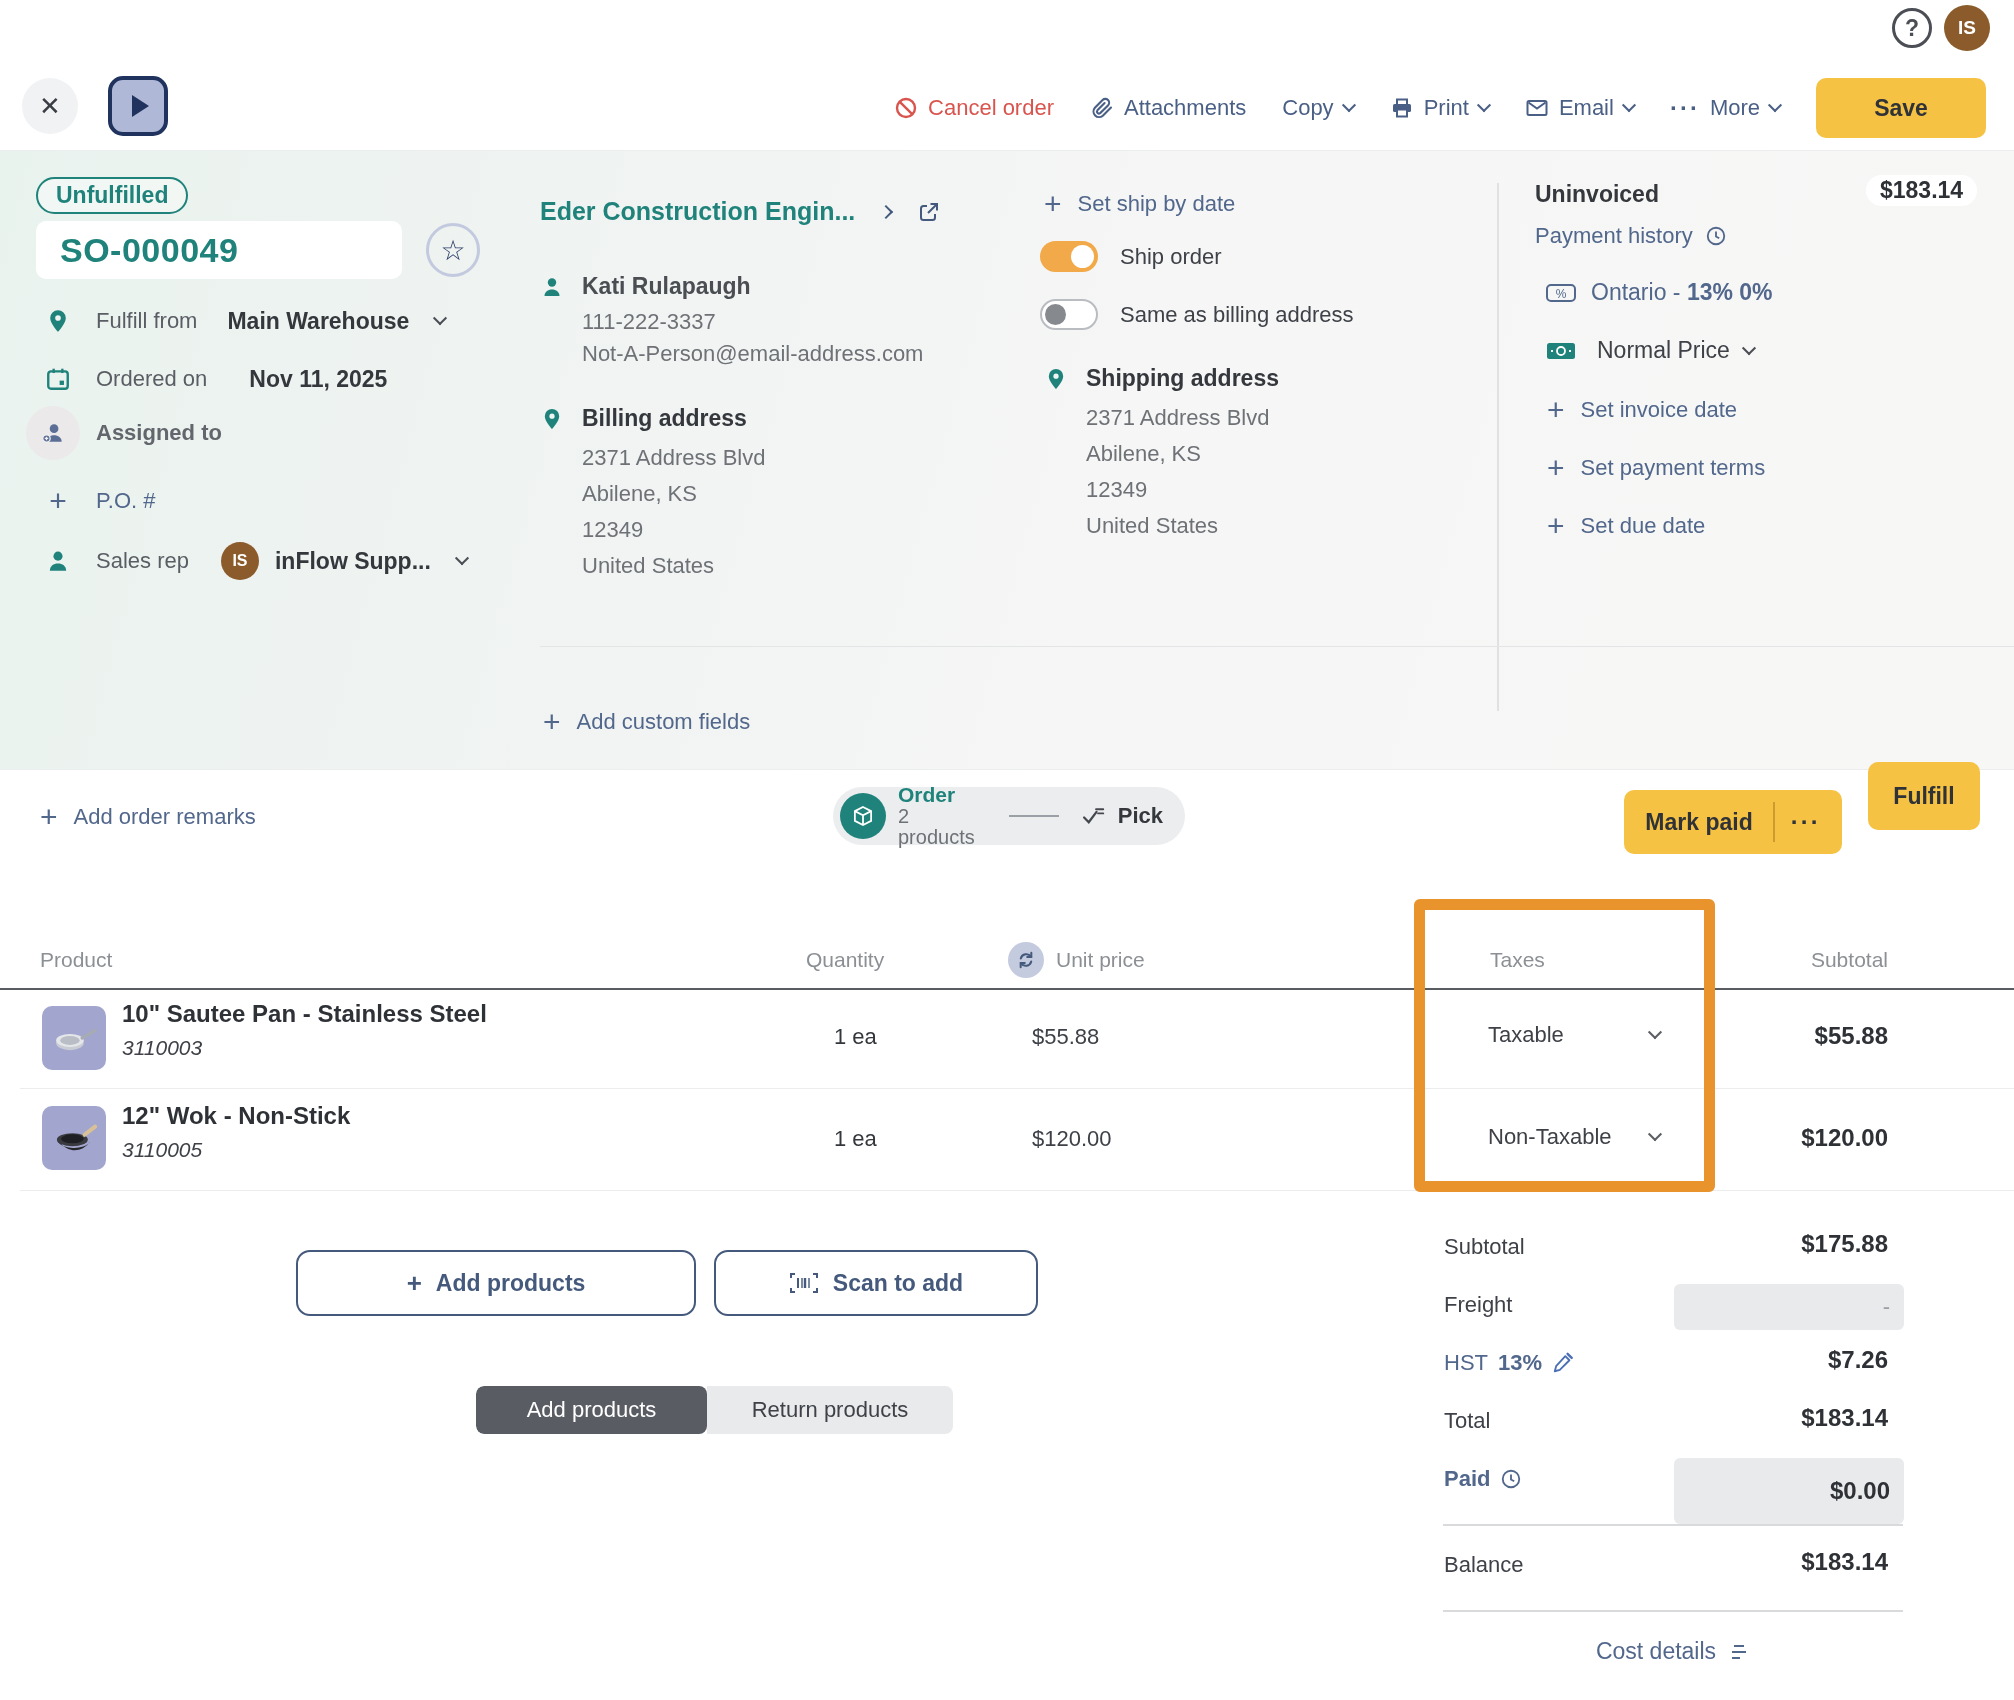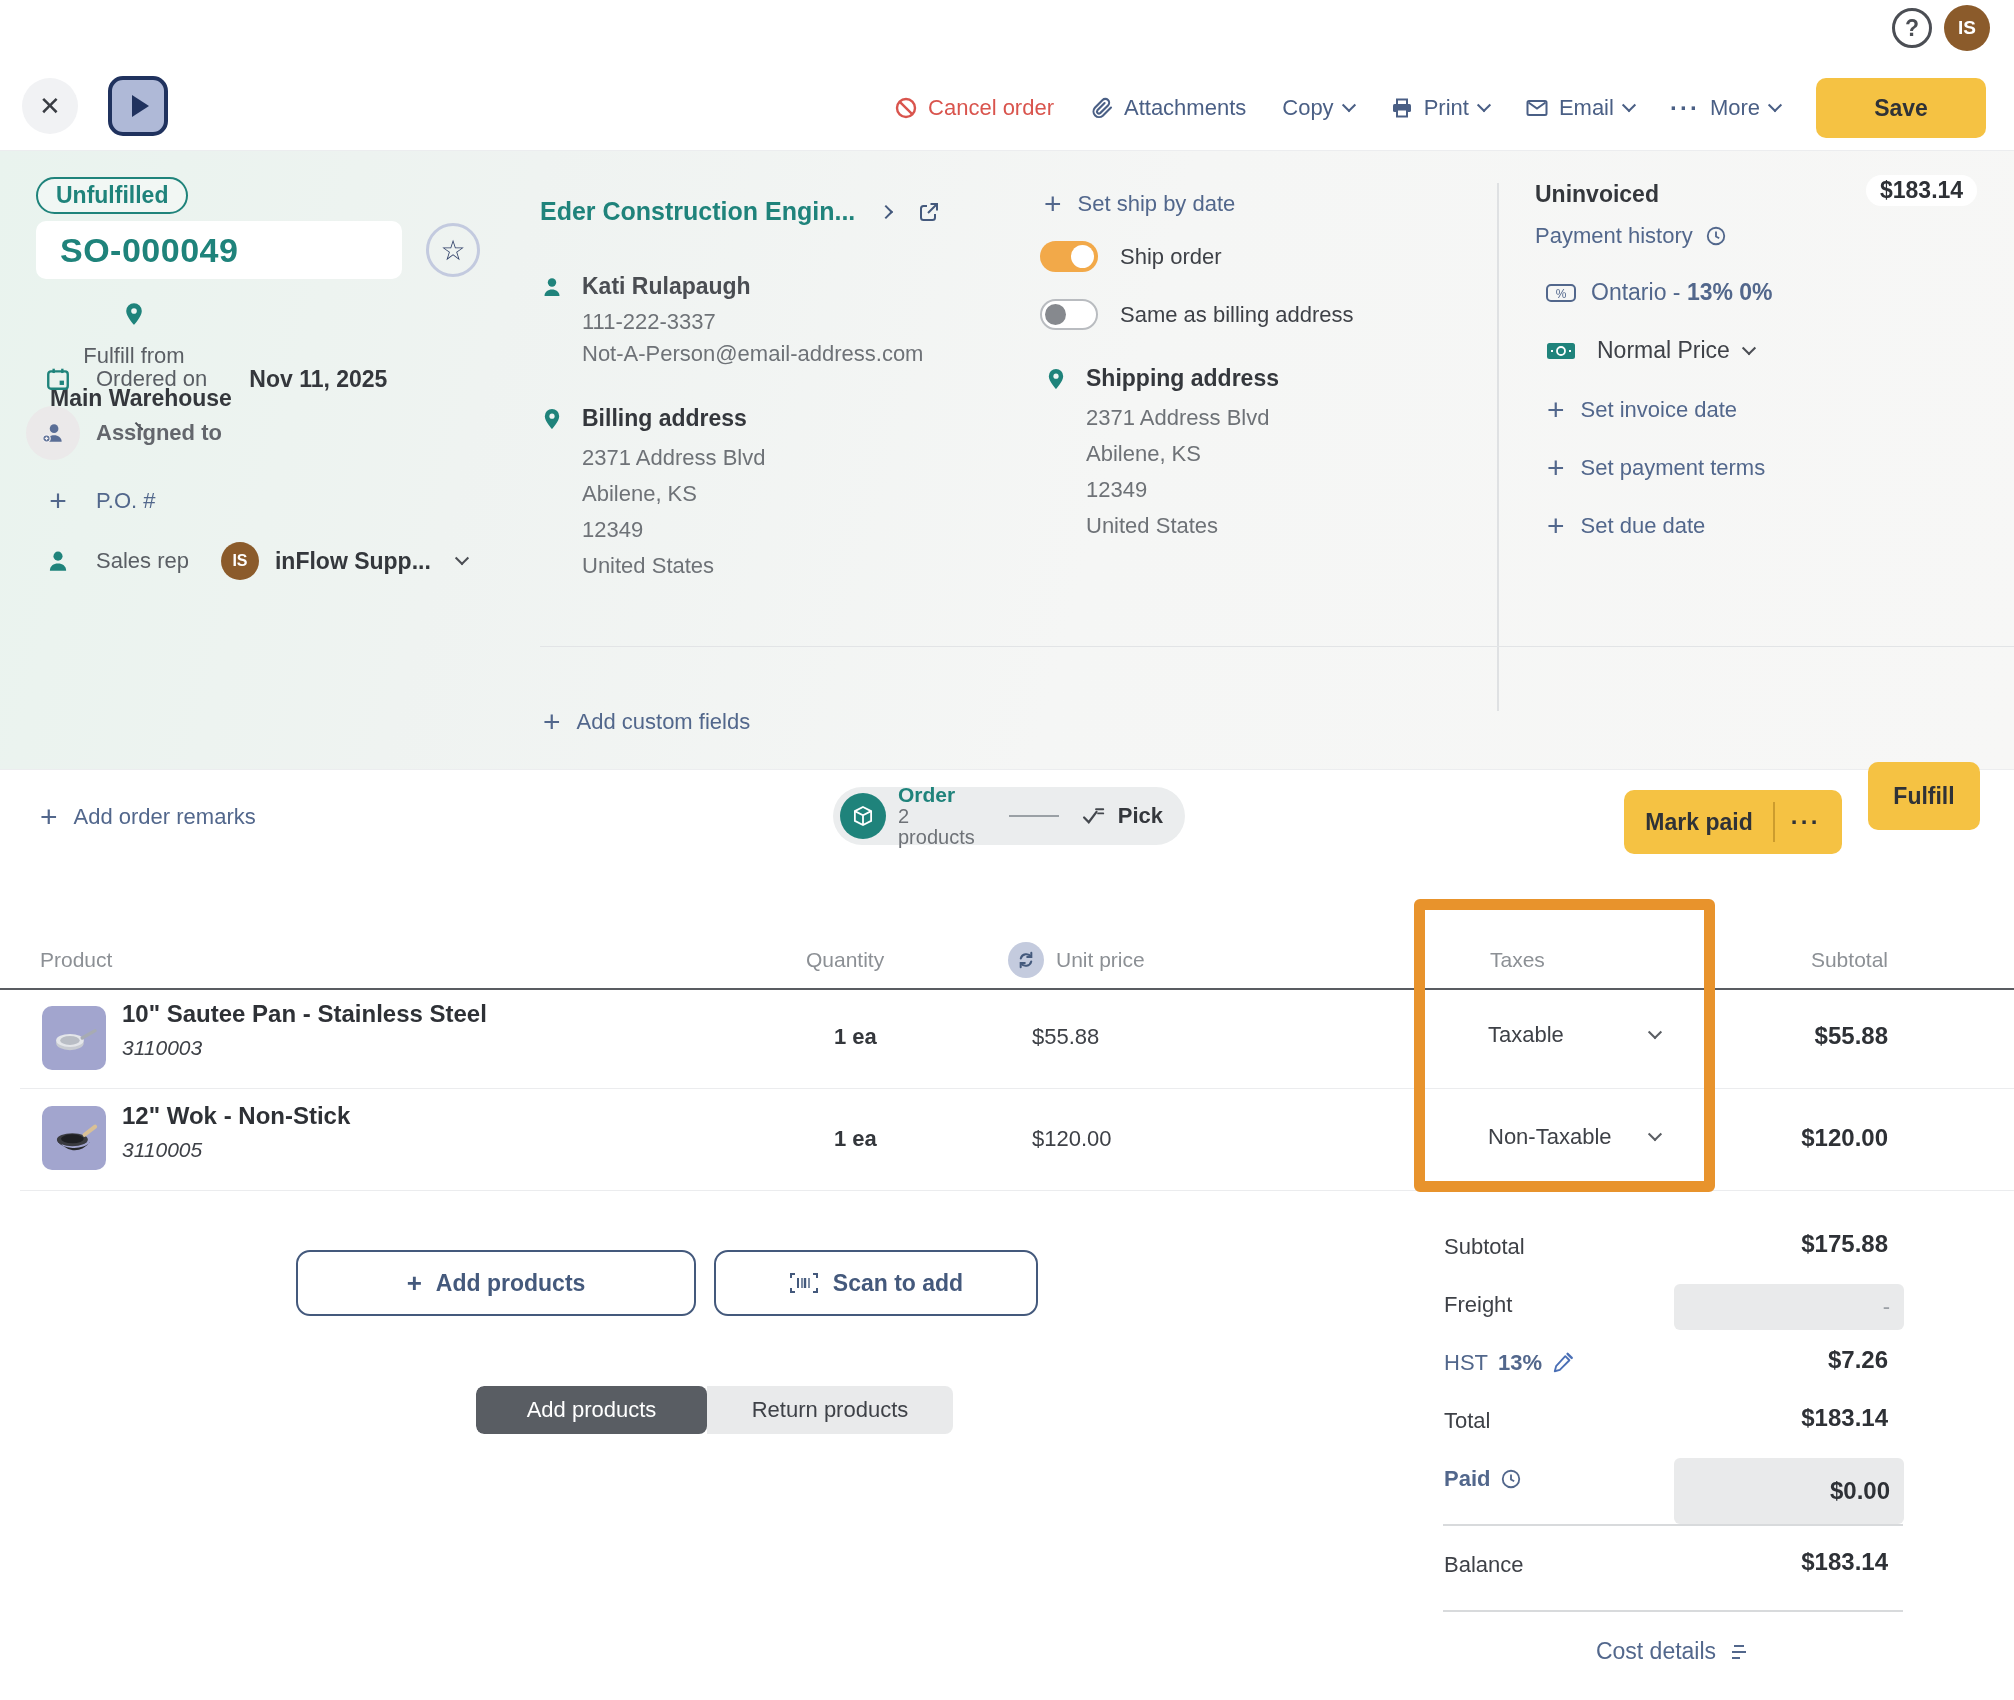--- a/index.html
+++ b/index.html
@@ -86,21 +86,21 @@
   .split-divider { width:2px; height:40px; background:rgba(130,85,10,.35); margin:0 16px 0 20px; }
 
   
   .th { font-size:21px; color:#8C9095; }
   .thead-line { height:2px; background:#595C61; }
   .row-line { height:1px; background:#EBECEE; }
   .thumb { width:64px; height:64px; border-radius:10px; background:#A2A5CE; display:flex; align-items:center; justify-content:center; }
   .prod-name { font-size:24px; font-weight:bold; color:#2E3136; }
   .prod-sku { font-size:21px; font-style:italic; color:#3E4147; }
   .cell { font-size:22px; color:#3E4147; }
-  .cell-bold { font-size:22px; font-weight:bold; color:#34373C; }
+  .cell-bold { font-size:22px; font-weight:normal; color:#34373C; }
   .money-bold { font-size:24px; font-weight:bold; color:#2E3136; }
   .tax-select { width:172px; justify-content:space-between; color:#3E4147; font-size:22px; cursor:pointer; }
   .refresh-circle { width:36px; height:36px; border-radius:50%; background:#C4CBDE; display:flex; align-items:center; justify-content:center; }
   .orange-box { border:11px solid #E8932C; border-radius:6px; }
 
   .outline-btn { height:66px; border:2.5px solid #44597C; border-radius:14px; background:#fff; color:#44597C;
     font-size:23px; font-weight:bold; display:flex; align-items:center; justify-content:center; gap:14px; cursor:pointer; }
   .seg { height:48px; border-radius:8px; overflow:hidden; display:flex; }
   .seg-item { display:flex; align-items:center; justify-content:center; font-size:22px; cursor:pointer; }
   .seg-active { background:#595D63; color:#fff; }
@@ -176,21 +176,21 @@
 
     <div class="abs status-badge" style="left:36px; top:26px;">Unfulfilled</div>
 
     <div class="abs so-card" style="left:36px; top:70px;">
       <span class="so-num">SO-000049</span>
     </div>
     <div class="abs star-btn" style="left:426px; top:72px;">
       <span>☆</span>
     </div>
 
-    <div class="abs flex meta-row" style="left:36px; top:150px;flex-direction:column;">
+    <div class="abs flex meta-row" style="left:36px; top:150px;">
       <span class="icon-cell">
         <svg width="26" height="26" viewBox="0 0 24 24">
           <path d="M12 2a7.2 7.2 0 0 0-7.2 7.2C4.8 14.4 12 22 12 22s7.2-7.6 7.2-12.8A7.2 7.2 0 0 0 12 2z" fill="#1F837B"></path>
           <circle cx="12" cy="9.2" r="2.6" fill="#EFF5F3"></circle>
         </svg>
       </span>
       <span class="lbl">Fulfill from</span>
       <span class="val-bold" style="margin-left:14px;">Main Warehouse</span>
       <span class="chev" style="color:#4B4E54; margin-left:10px;"></span>
     </div>

